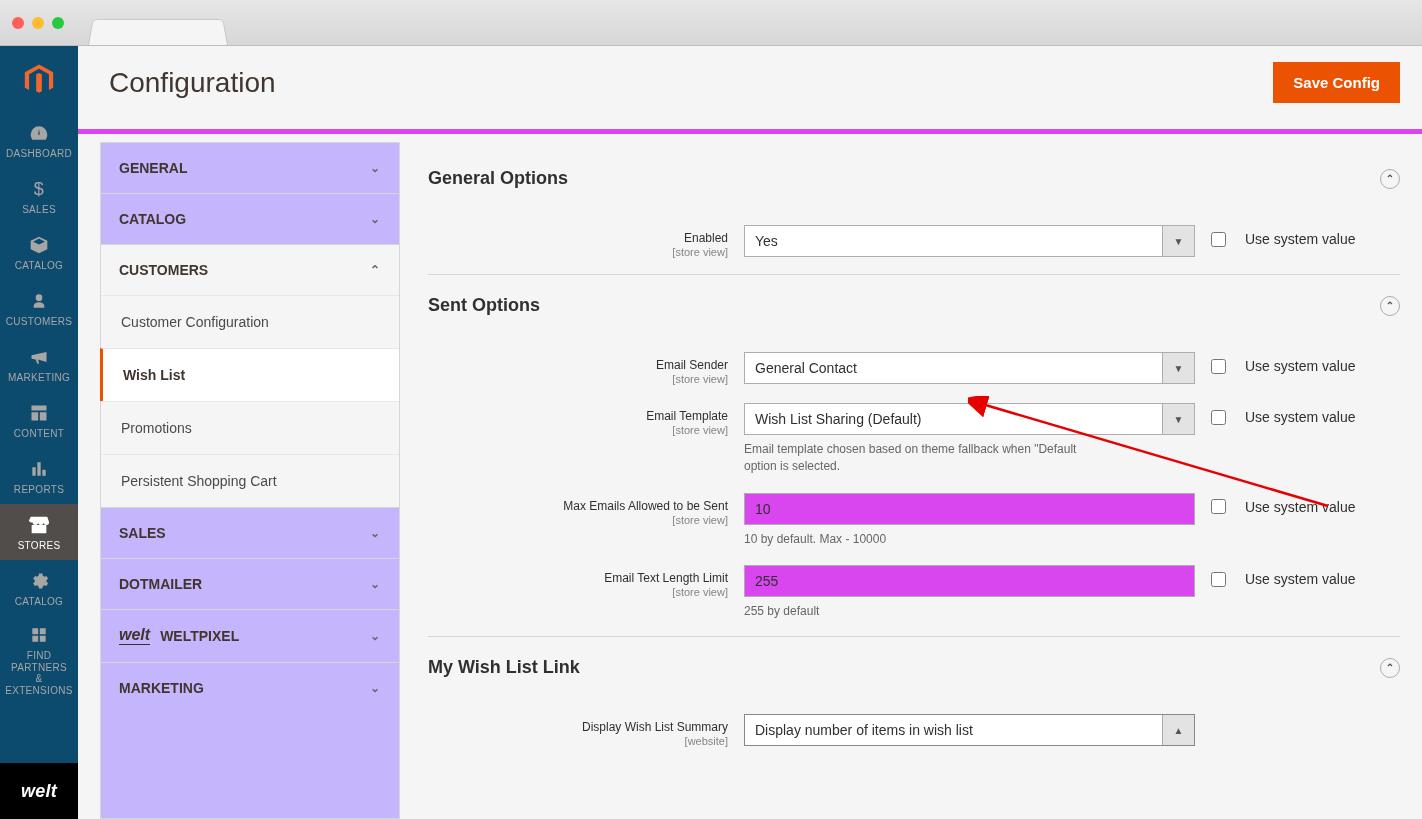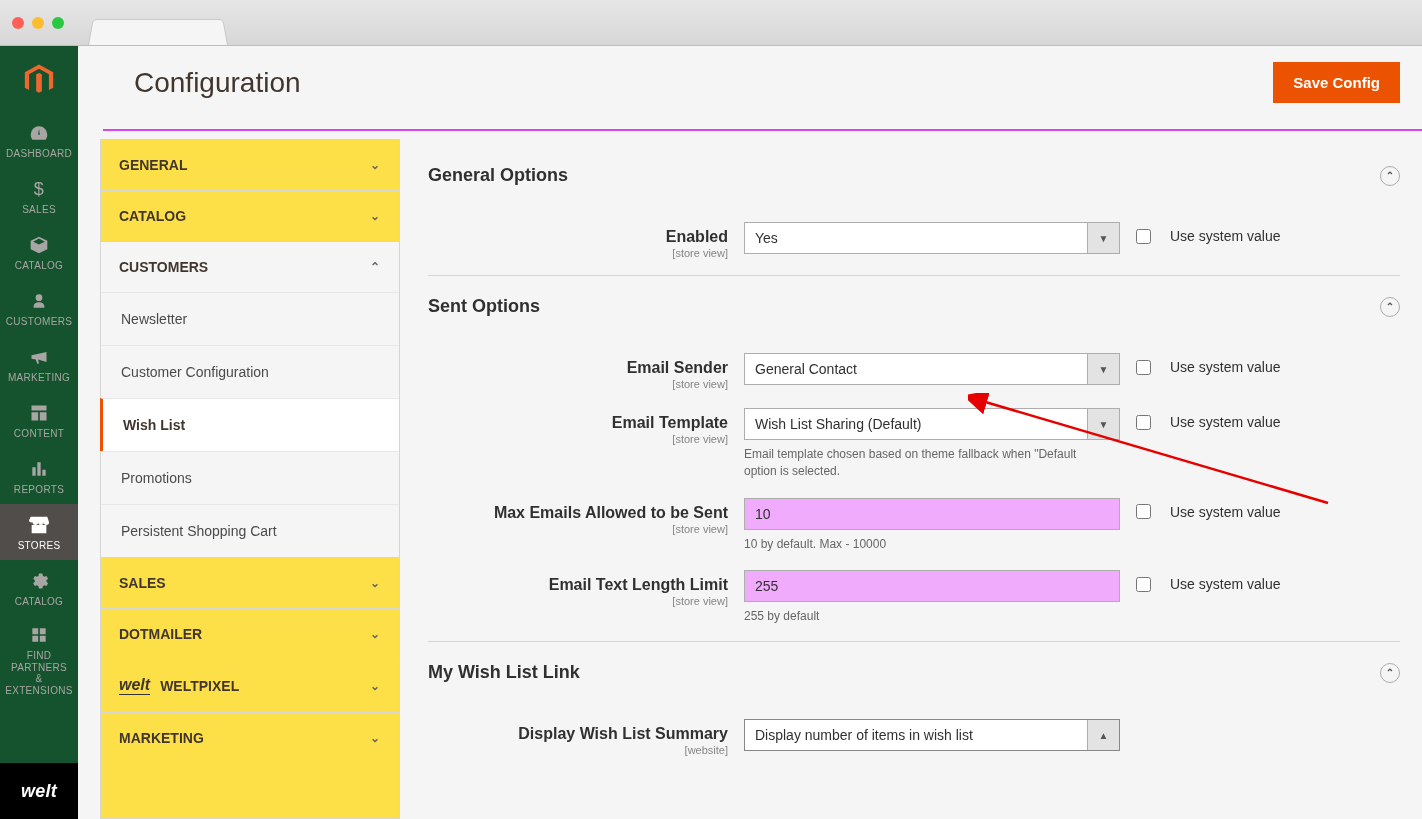--- a/index.html
+++ b/index.html
@@ -43,21 +43,21 @@
 
   .app {
     display: flex;
     height: calc(100% - 46px);
     min-height: 773px;
   }
 
   
   .leftnav {
     width: 78px;
-    background: #14532d;
+    background: #0c4a6e;
     color: #b9b6b3;
     display: flex;
     flex-direction: column;
     align-items: center;
     padding-top: 6px;
     font-size: 10px;
     letter-spacing: 0.3px;
   }
   .nav-logo {
     width: 44px; height: 44px;
@@ -98,22 +98,21 @@
     background: #f5f5f5;
     display: flex;
     flex-direction: column;
     overflow: hidden;
   }
   .page-header {
     display: flex;
     justify-content: space-between;
     align-items: center;
     padding: 16px 22px 26px 31px;
-    border-bottom: 2px solid #d946ef;
-    margin-left: 25px;
+    border-bottom: 5px solid #d946ef;
   }
   .page-title { font-size: 28px; font-weight: 400; color: #41362f; }
   .btn-primary {
     background: #eb5202;
     color: #fff;
     border: none;
     padding: 12px 20px;
     font-size: 15px;
     font-weight: 600;
     cursor: pointer;
@@ -123,21 +122,21 @@
     display: flex;
     flex: 1;
     padding: 0 0 0 22px;
     gap: 28px;
     overflow: auto;
   }
 
   
   .config-tabs {
     width: 300px;
-    background: #fde047;
+    background: #c4b5fd;
     border: 1px solid #d6d6d6;
     border-top: none;
     margin-top: 8px;
     font-size: 14px;
   }
   .tab-sec {
     display: flex;
     justify-content: space-between;
     align-items: center;
     padding: 17px 18px;
@@ -199,23 +198,23 @@
     align-items: flex-start;
     padding: 12px 0 6px 0;
     gap: 16px;
   }
   .field-row.compact { padding-top: 18px; }
   .fld-label {
     width: 300px;
     text-align: right;
     padding-top: 6px;
   }
-  .fld-label .lbl { display: block; font-size: 16px; color: #303030; font-weight: 700; }
+  .fld-label .lbl { display: block; font-size: 12px; color: #303030; font-weight: 400; }
   .fld-label .scope { display: block; font-size: 11px; color: #858585; margin-top: 1px; }
-  .fld-value { width: 376px; border-radius: 6px; }
+  .fld-value { width: 451px; border-radius: 6px; }
   .fld-note { font-size: 12px; color: #666; margin-top: 6px; line-height: 1.4; max-width: 360px;}
   .fld-sys { display: flex; align-items: center; gap: 19px; padding-top: 6px; color: #303030; font-size: 14px; }
   .fld-sys input[type=checkbox] { width: 15px; height: 15px; accent-color: #555; cursor: pointer; }
 
   .select-wrap {
     display: flex;
     border: 1px solid #adadad;
   }
   .select-wrap.disabled { background: #fff; }
   .select-wrap.active { border-color: #888; }
@@ -236,21 +235,21 @@
   }
   .select-wrap.up .select-btn::before { content: "▲"; }
   .select-wrap.down .select-btn::before { content: "▼"; }
 
   .text-input {
     width: 100%;
     border: 1px solid #adadad;
     padding: 7px 10px;
     font-size: 14px;
     color: #303030;
-    background: #f0abfc;
+    background: #d946ef;
   }
 
   
   .arrow-svg {
     position: absolute;
     pointer-events: none;
   }
 </style>
 </head>
 <body>
@@ -370,21 +369,20 @@
           <span class="chev">⌄</span>
         </div>
         <div class="tab-sec">
           <span>CATALOG</span>
           <span class="chev">⌄</span>
         </div>
         <div class="tab-sec expanded">
           <span>CUSTOMERS</span>
           <span class="chev">⌃</span>
         </div>
-        <div class="tab-sub">Newsletter</div>
         <div class="tab-sub">Customer Configuration</div>
         <div class="tab-sub current">Wish List</div>
         <div class="tab-sub">Promotions</div>
         <div class="tab-sub">Persistent Shopping Cart</div>
 
         <div class="tab-sec">
           <span>SALES</span>
           <span class="chev">⌄</span>
         </div>
         <div class="tab-sec">

